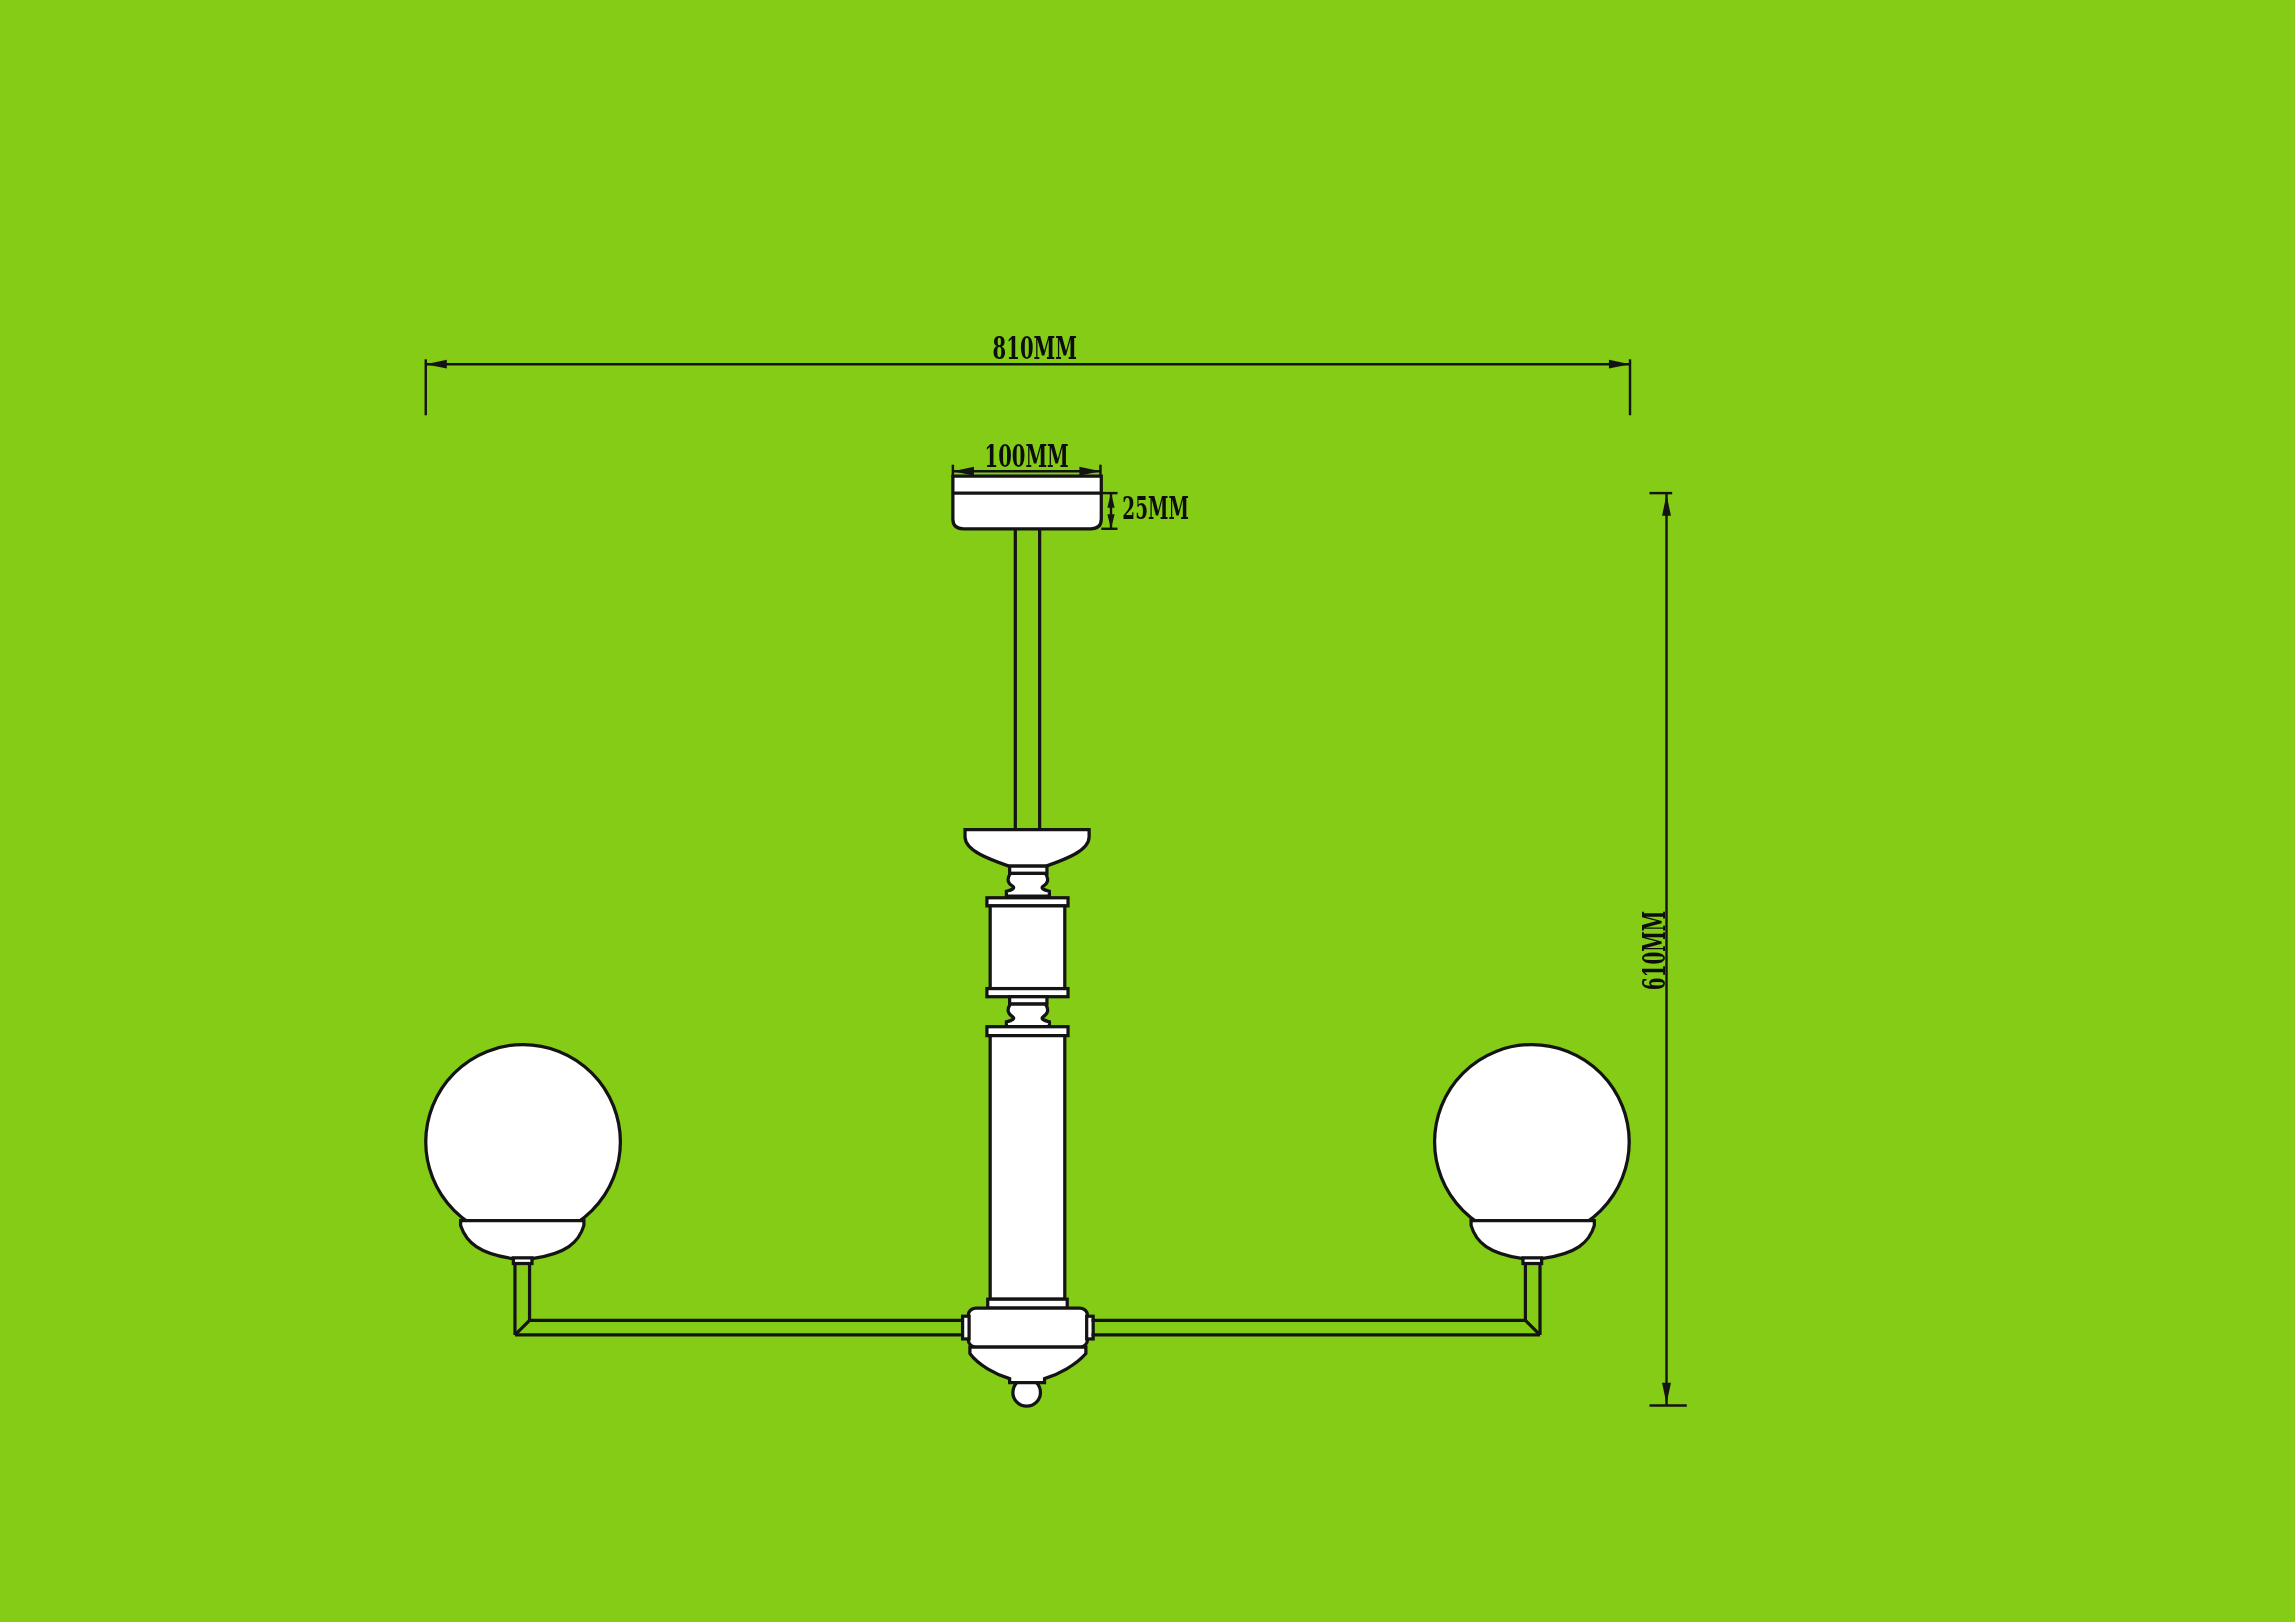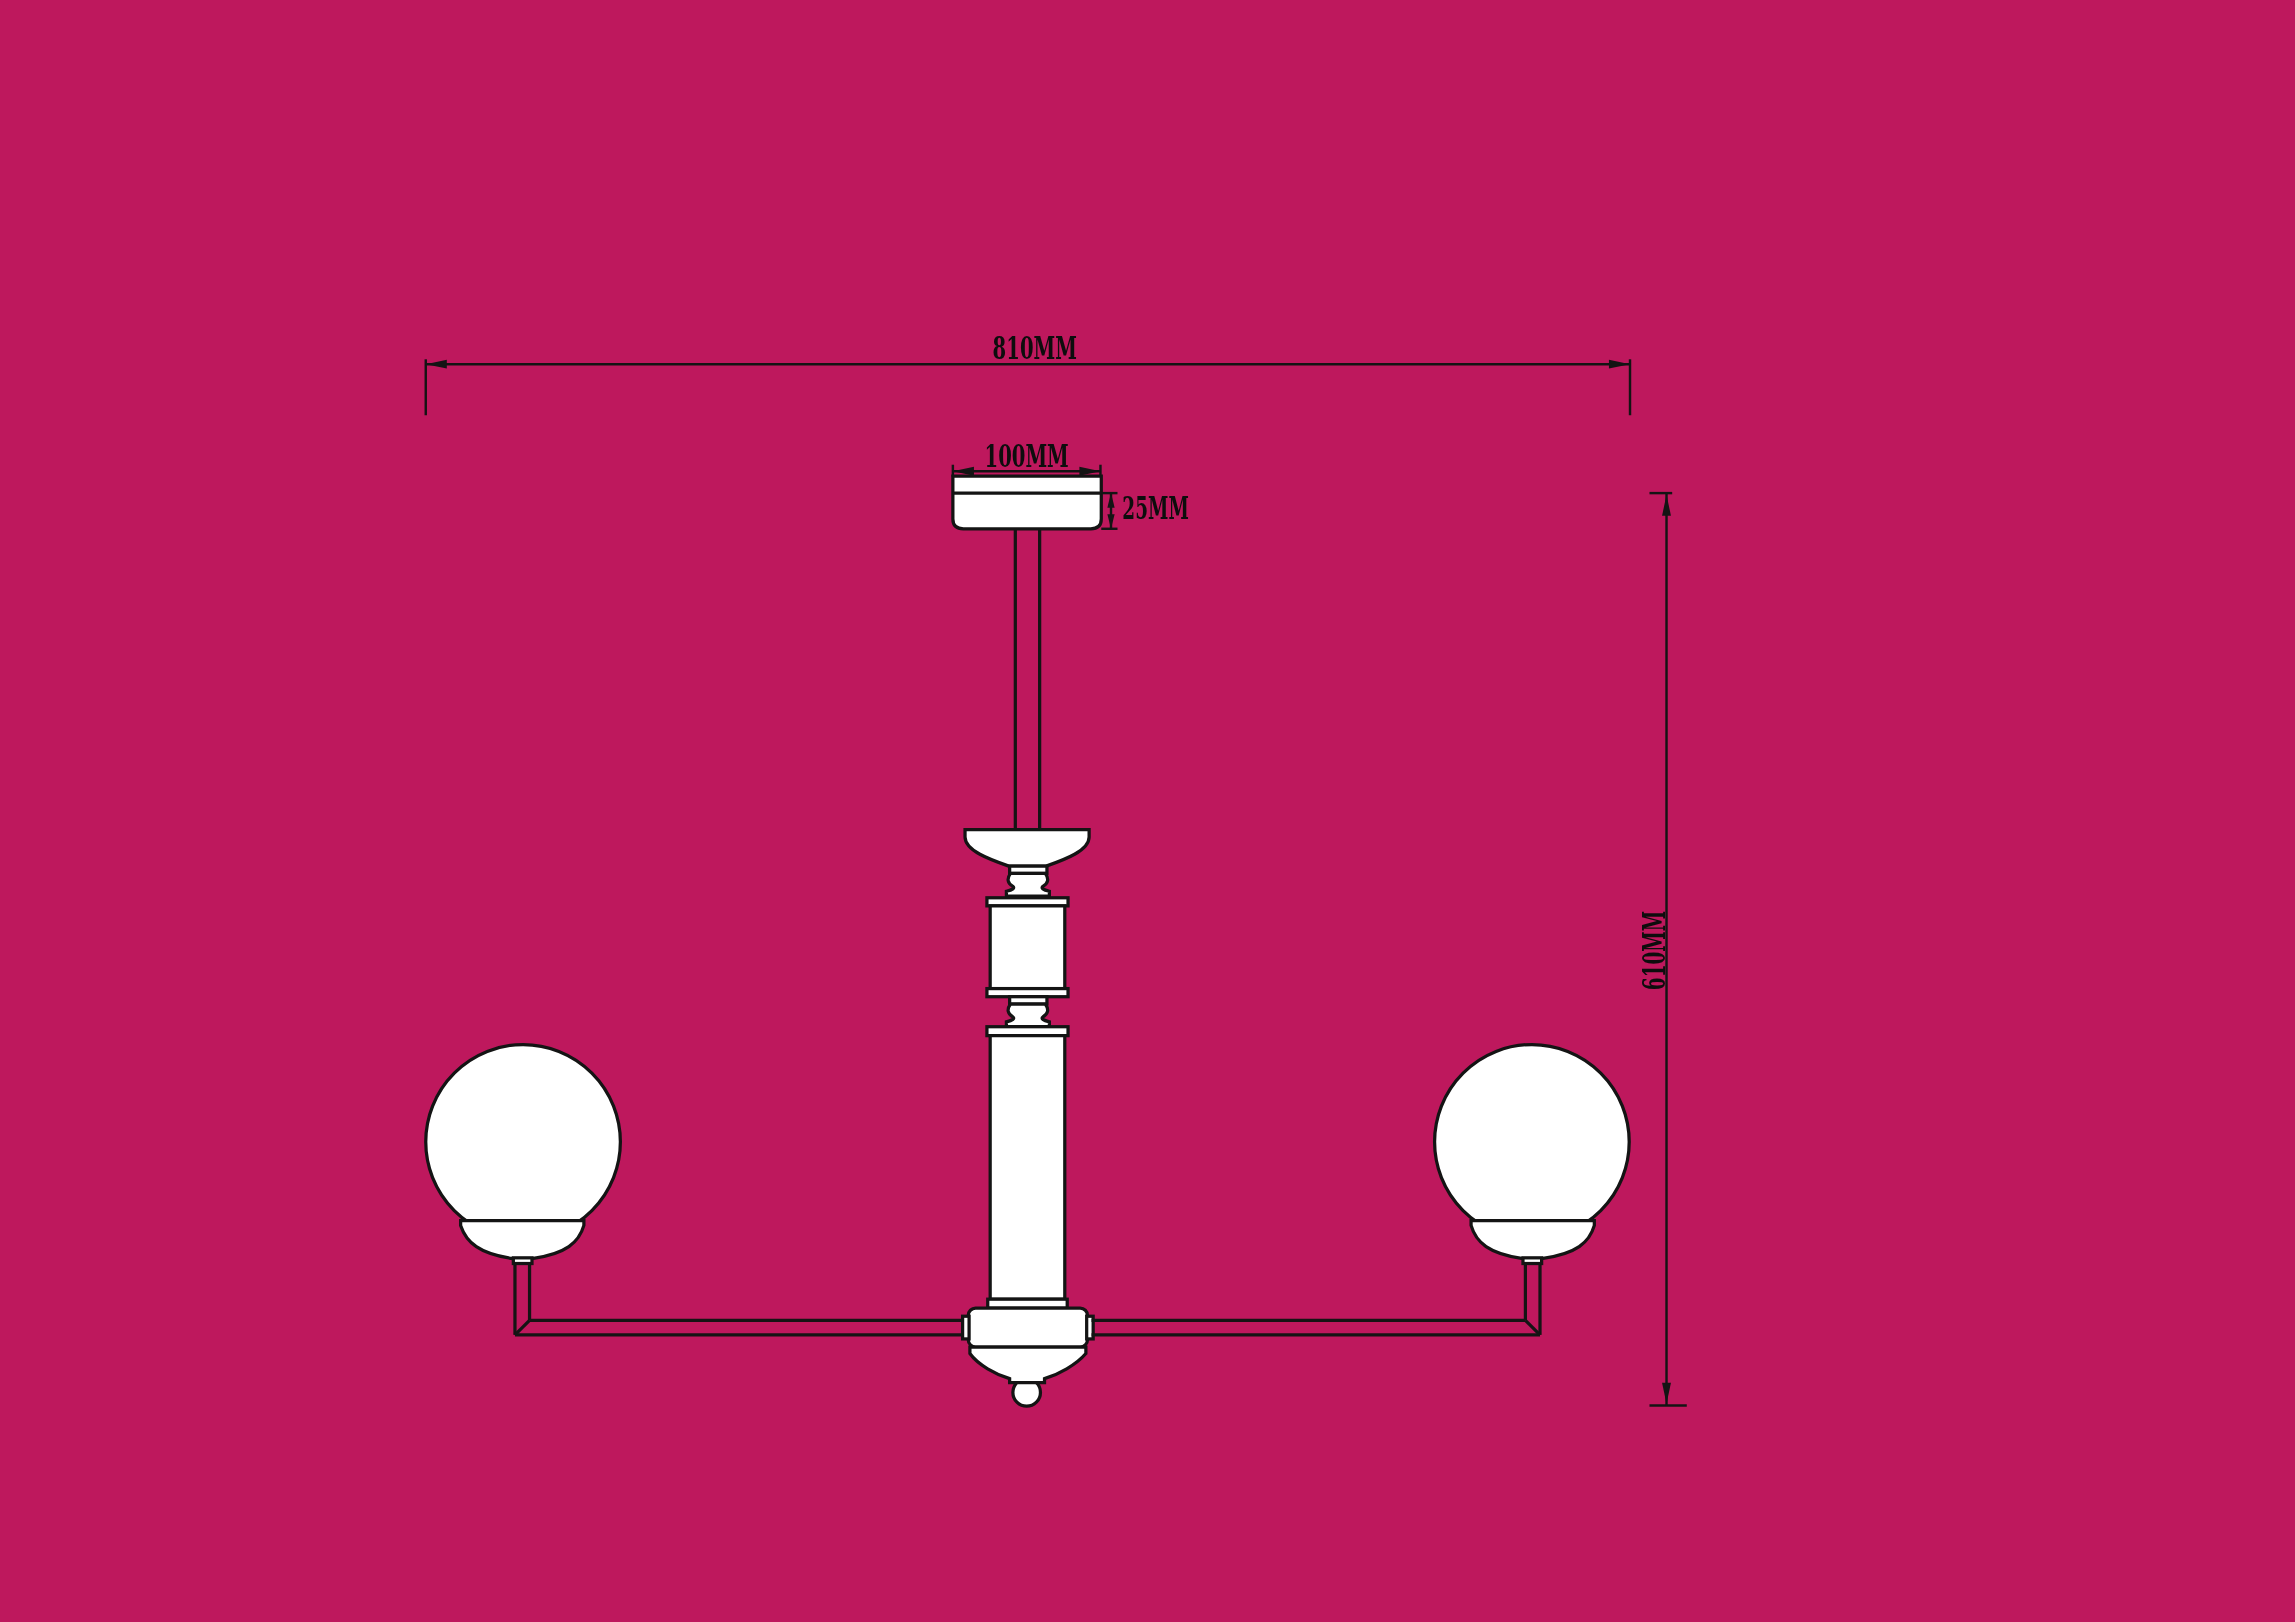--- a/index.html
+++ b/index.html
@@ -3,21 +3,21 @@
 <meta charset="utf-8">
 <style>
   html, body {
     margin: 0;
     padding: 0;
     background: #ffffff;
   }
   .stage {
     width: 2295px;
     height: 1622px;
-    background: #be185d;
+    background: #84cc16;
     position: relative;
     overflow: hidden;
   }
   svg { display: block; }
   .dim-line {
     stroke: #141414;
     stroke-width: 3;
     fill: none;
   }
   .dim-arrow {

